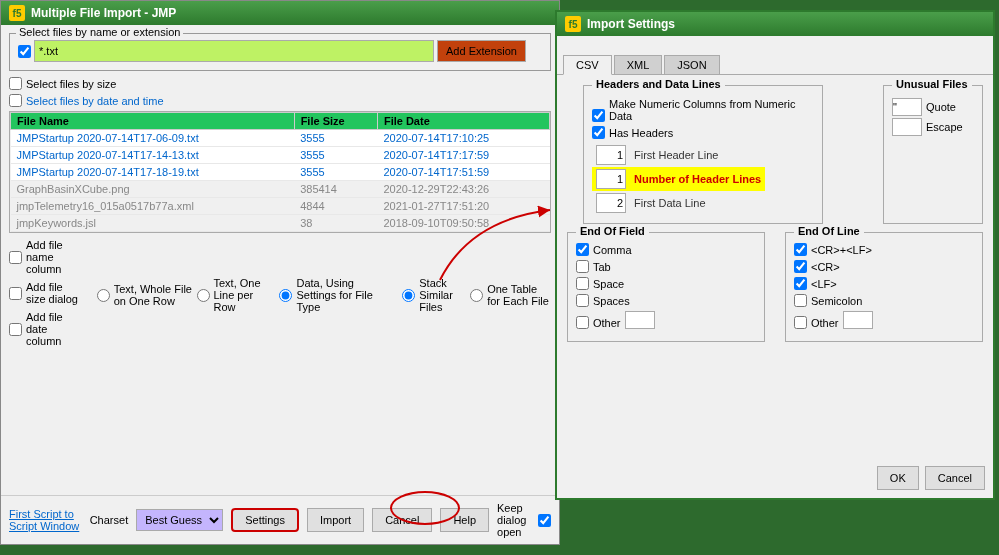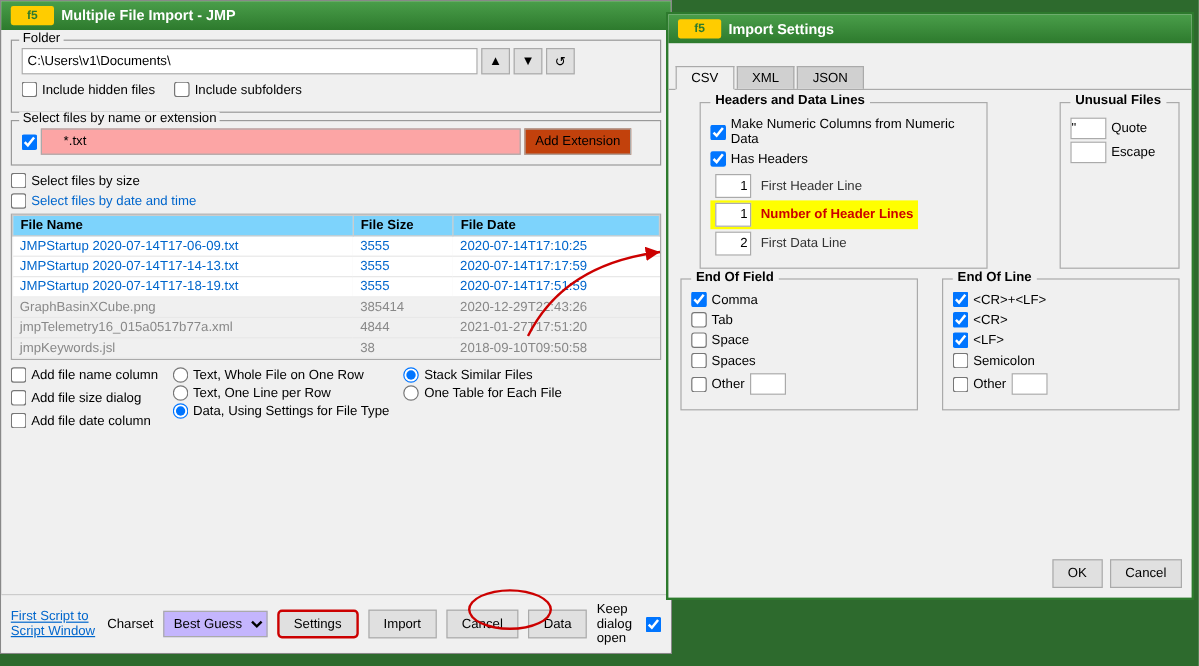--- a/index.html
+++ b/index.html
@@ -19,21 +19,21 @@
       background: linear-gradient(to bottom, #4a9e4a, #2d7a2d);
       color: white;
       padding: 4px 8px;
       font-size: 12px;
       font-weight: bold;
       display: flex;
       align-items: center;
       gap: 6px;
     }
     .title-icon {
-      width: 36px; height: 16px;
+      width: 16px; height: 16px;
       background: #ffcc00;
       border-radius: 2px;
       font-size: 10px;
       display: flex; align-items: center; justify-content: center;
       color: #2d7a2d;
       font-weight: bold;
     }
 
     .window-content { padding: 8px; }
     .folder-row { display: flex; align-items: center; gap: 3px; margin-bottom: 6px; }
@@ -52,59 +52,59 @@
       display: flex; align-items: center; justify-content: center;
       font-size: 11px;
     }
 
     .checkbox-row { display: flex; align-items: center; gap: 4px; margin-bottom: 4px; font-size: 11px; }
     .checkbox-row input[type=checkbox] { width: 13px; height: 13px; }
     .extension-row { display: flex; align-items: center; gap: 3px; }
     .extension-input {
       width: 400px; height: 22px;
       border: 1px solid #aaa;
-      background: #fca5a5;
-      padding: 2px 18px;
+      background: #bef264;
+      padding: 2px 4px;
       font-size: 11px;
     }
     .add-btn {
       padding: 2px 8px;
       border: 1px solid #aaa;
       background: #c2410c;
       cursor: pointer;
       font-size: 11px;
       height: 22px;
     }
 
     
     .files-group {
       border: 1px solid #aaa;
       margin-bottom: 6px;
     }
     .files-table { width: 100%; border-collapse: collapse; }
     .files-table th {
-      background: #7dd3fc;
+      background: #22c55e;
       border: 1px solid #ccc;
       padding: 2px 6px;
       font-size: 11px;
       font-weight: bold;
       text-align: left;
     }
     .files-table td {
       border-bottom: 1px solid #e8e8e8;
       padding: 2px 6px;
       font-size: 11px;
     }
     .files-table tr.active td { background: white; color: #0066cc; }
     .files-table tr.inactive td { color: #888; }
 
     
     .bottom-options { display: flex; gap: 12px; margin-bottom: 6px; }
     .col-checkboxes { display: flex; flex-direction: column; gap: 2px; }
-    .radio-col { display: flex; flex-direction: column; gap: 2px; }
+    .radio-col { display: flex; flex-direction: row; gap: 2px; }
     .radio-row { display: flex; align-items: center; gap: 4px; font-size: 11px; }
 
     
     .bottom-bar {
       position: absolute;
       bottom: 0; left: 0; right: 0;
       padding: 6px 8px;
       background: #f0f0f0;
       border-top: 1px solid #ccc;
       display: flex;
@@ -190,21 +190,21 @@
     .settings-group-title {
       position: absolute;
       top: -8px;
       left: 8px;
       background: #f0f0f0;
       padding: 0 4px;
       font-size: 11px;
       font-weight: bold;
     }
 
-    .check-row { display: flex; align-items: center; gap: 4px; font-size: 11px; margin-bottom: 4px; }
+    .check-row { display: flex; align-items: flex-end; gap: 4px; font-size: 11px; margin-bottom: 4px; }
 
     .header-lines-table { border-collapse: collapse; margin-top: 4px; }
     .header-lines-table td { padding: 2px 4px; font-size: 11px; vertical-align: middle; }
     .header-num-input {
       width: 30px; height: 20px;
       border: 1px solid #aaa;
       text-align: right;
       font-size: 11px;
       padding: 1px 2px;
     }
@@ -268,39 +268,20 @@
 </head>
 <body>
 
 <div class="main-window">
   <div class="title-bar">
     <div class="title-icon">f5</div>
     <span>Multiple File Import - JMP</span>
   </div>
   <div class="window-content">
 
-    <div class="group-border">
-      <span class="group-border-label">Folder</span>
-      <div class="folder-row">
-        <input class="folder-input" type="text" value="C:\Users\v1\Documents\" style="">
-        <button class="icon-btn">▲</button>
-        <button class="icon-btn">▼</button>
-        <button class="icon-btn">↺</button>
-      </div>
-      <div style="display:flex;gap:16px;">
-        <label class="checkbox-row">
-          <input type="checkbox" style="">
-          <span>Include hidden files</span>
-        </label>
-        <label class="checkbox-row">
-          <input type="checkbox" style="">
-          <span>Include subfolders</span>
-        </label>
-      </div>
-    </div>
 
     <div class="group-border">
       <span class="group-border-label">Select files by name or extension</span>
       <div class="extension-row">
         <input type="checkbox" checked="" style="">
         <input class="extension-input" type="text" value="*.txt" style="">
         <button class="add-btn">Add Extension</button>
       </div>
     </div>
 
@@ -401,21 +382,21 @@
 
   <div class="bottom-bar">
     <span class="link-text">First Script to Script Window</span>
     <span class="charset-label">Charset</span>
     <select class="charset-select">
       <option>Best Guess</option>
     </select>
     <button class="action-btn settings-btn">Settings</button>
     <button class="action-btn">Import</button>
     <button class="action-btn">Cancel</button>
-    <button class="action-btn">Data</button>
+    <button class="action-btn">Help</button>
     <label class="keep-dialog">
       <span>Keep dialog open</span>
       <input type="checkbox" checked="" style="">
     </label>
   </div>
 </div>
 
 <div class="settings-circle"></div>
 
 <svg class="arrow-svg" width="140" height="120">

